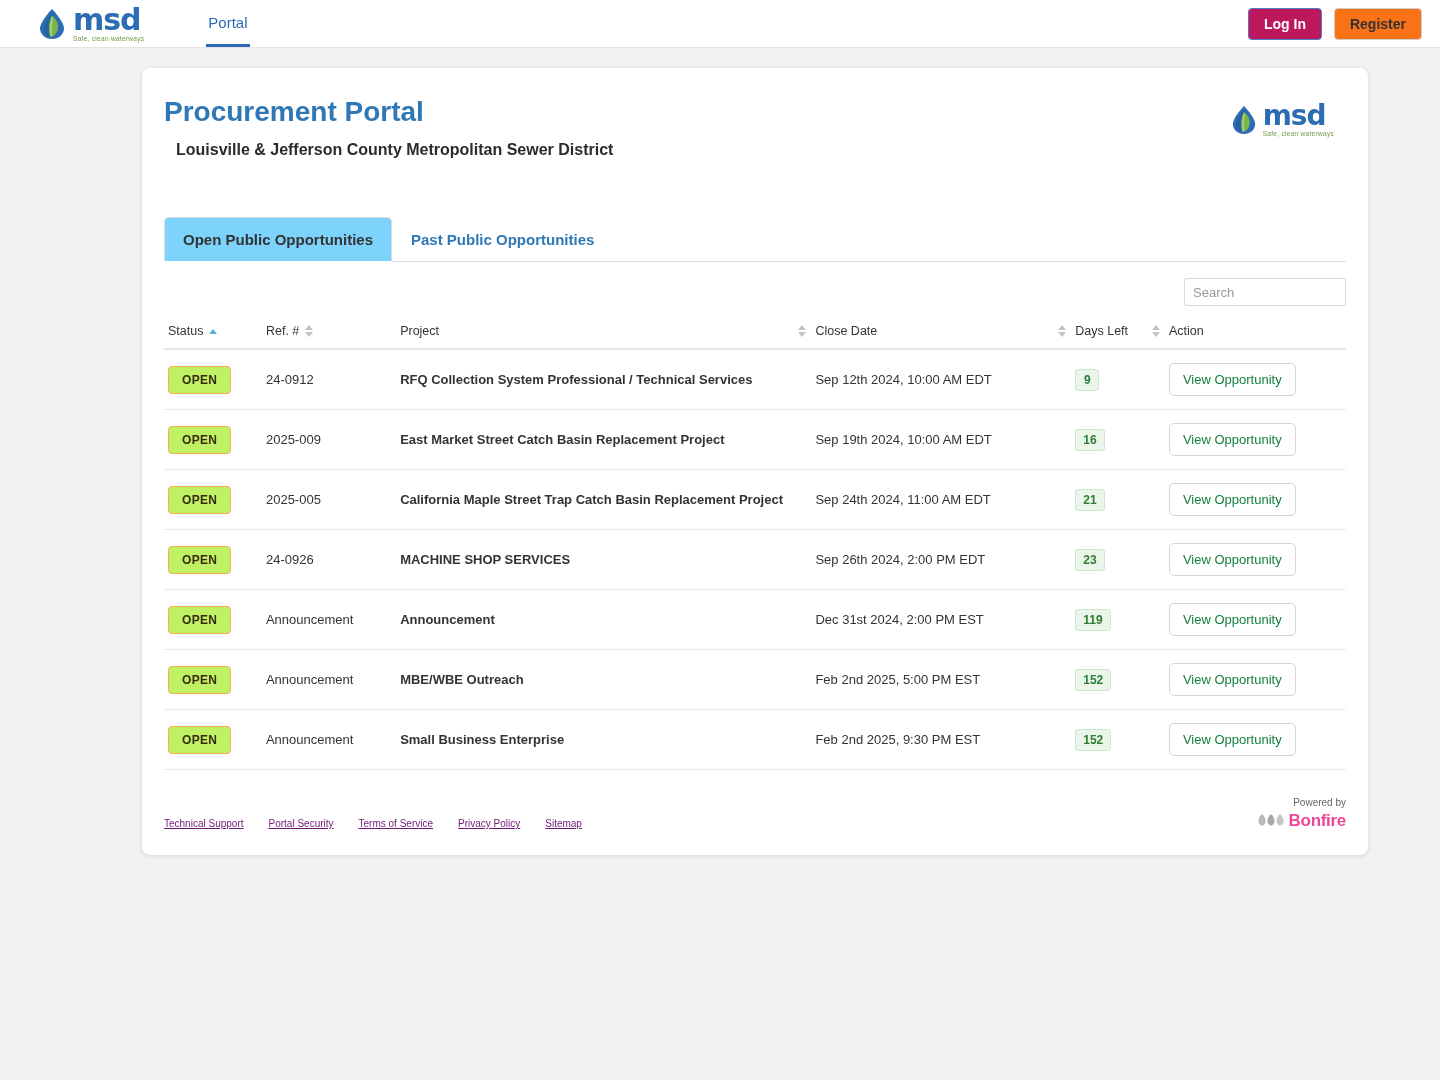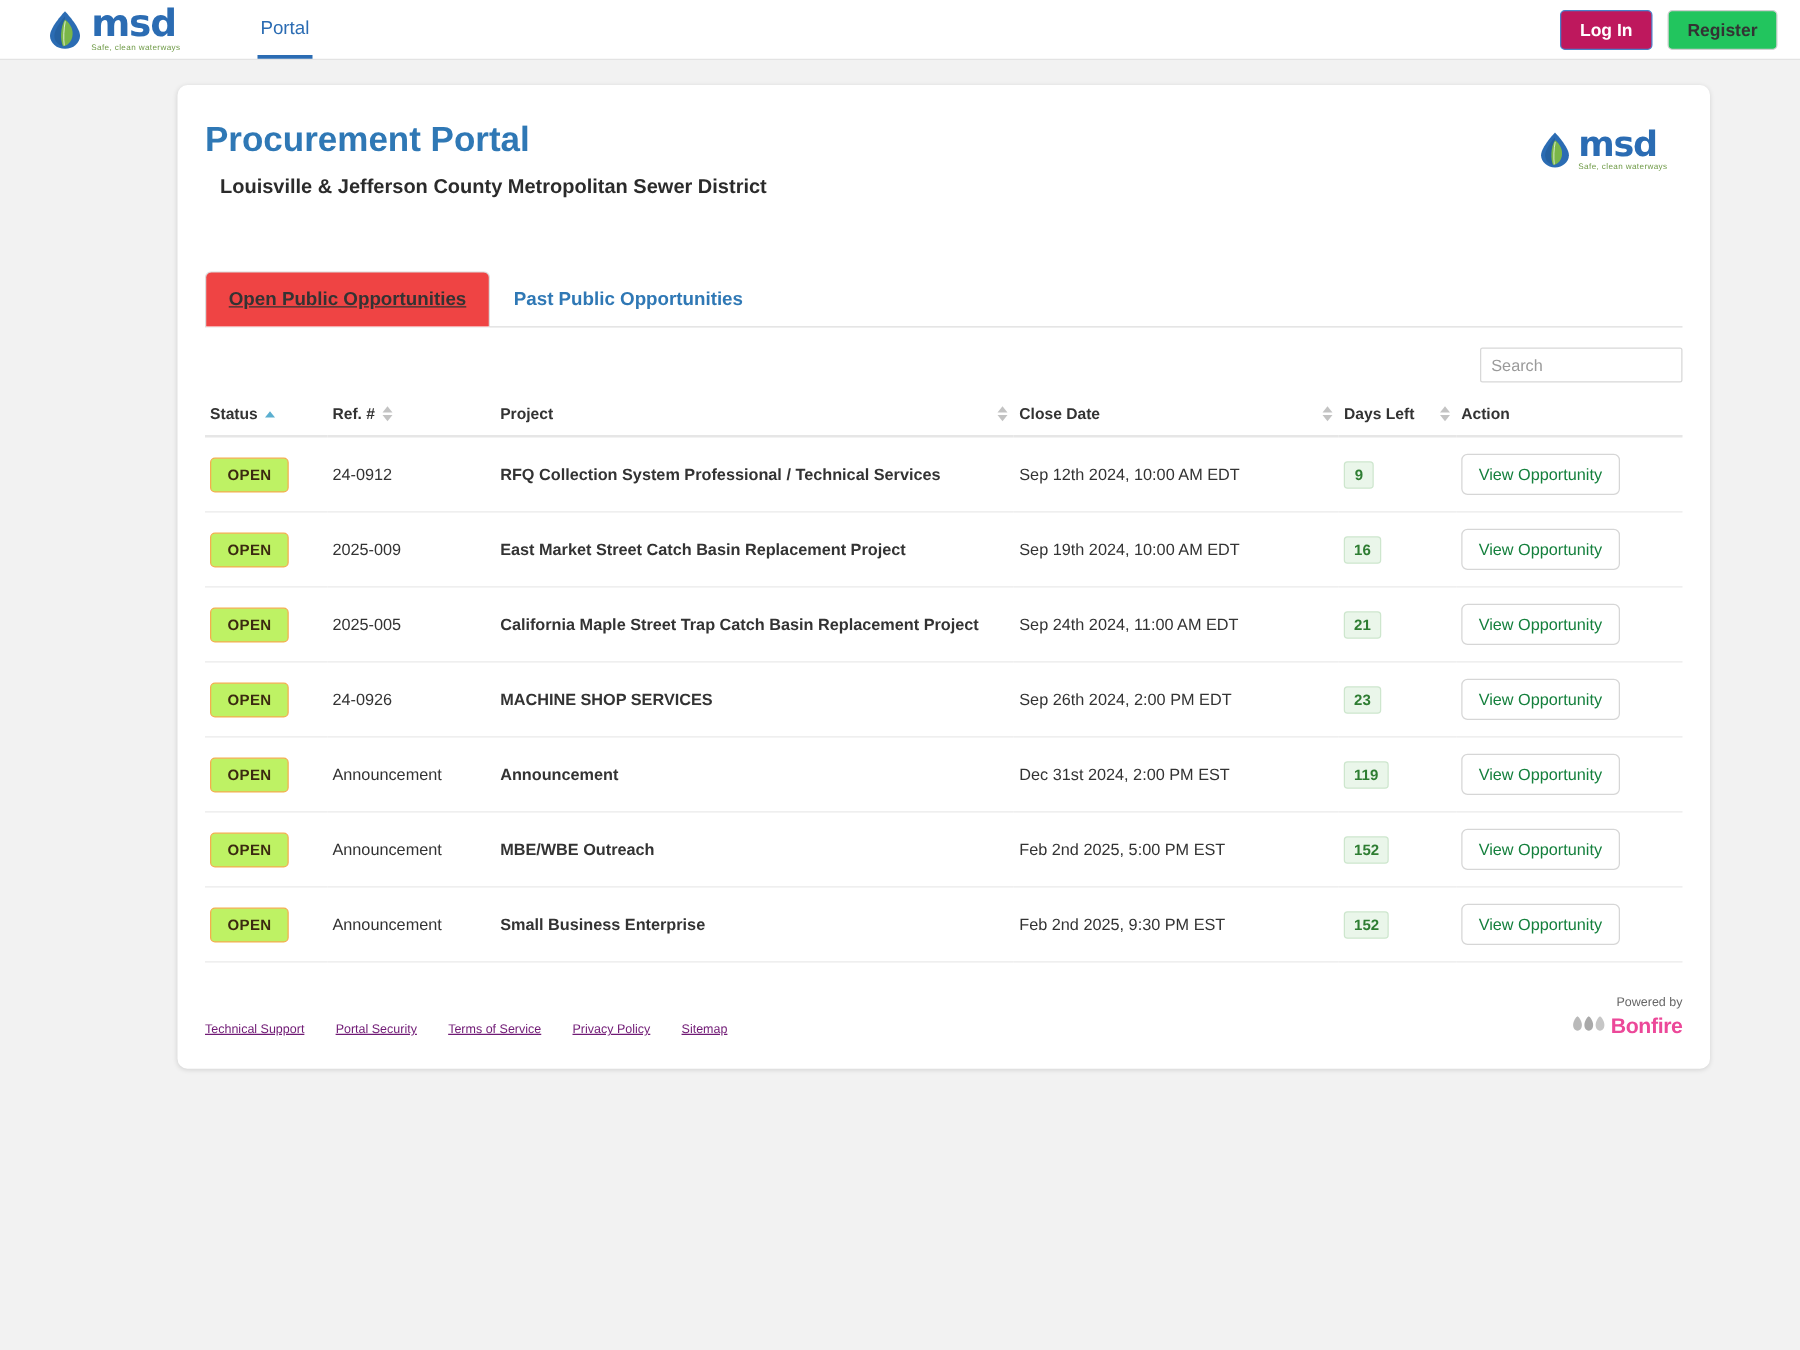--- a/index.html
+++ b/index.html
@@ -73,21 +73,21 @@
     color: #fff;
     border: 1px solid #4a7fc8;
     border-radius: 4px;
     font-size: 14px;
     font-weight: bold;
     padding: 7px 15px;
     cursor: pointer;
     font-family: "Liberation Sans", sans-serif;
   }
   .btn-register {
-    background: #22c55e;
+    background: #f97316;
     color: #333;
     border: 1px solid #cfcfcf;
     border-radius: 4px;
     font-size: 14px;
     font-weight: bold;
     padding: 7px 15px;
     cursor: pointer;
     font-family: "Liberation Sans", sans-serif;
   }
 
@@ -138,24 +138,23 @@
     cursor: pointer;
     position: relative;
     top: 1px;
     color: #2f78b5;
     font-weight: bold;
     border: 1px solid transparent;
     border-radius: 5px 5px 0 0;
   }
   .tab.active {
     color: #333;
-    background: #ef4444;
+    background: #7dd3fc;
     border: 1px solid #ddd;
     border-bottom: 1px solid #fff;
-    text-decoration: underline;
   }
 
   
   .search-row {
     display: flex;
     justify-content: flex-end;
     padding: 16px 0 8px 0;
   }
   .search-input {
     width: 162px;
@@ -171,21 +170,21 @@
   .search-input::placeholder { color: #9a9a9a; }
 
   
   table.opps {
     width: 100%;
     border-collapse: collapse;
     margin-top: 4px;
   }
   table.opps thead th {
     font-size: 12.5px;
-    font-weight: bold;
+    font-weight: normal;
     color: #333;
     text-align: left;
     padding: 6px 4px 10px 4px;
     border-bottom: 2px solid #e6e6e6;
     white-space: nowrap;
     position: relative;
     cursor: pointer;
   }
   .th-inner { display: flex; align-items: center; gap: 6px; }
   .sort-icon {

